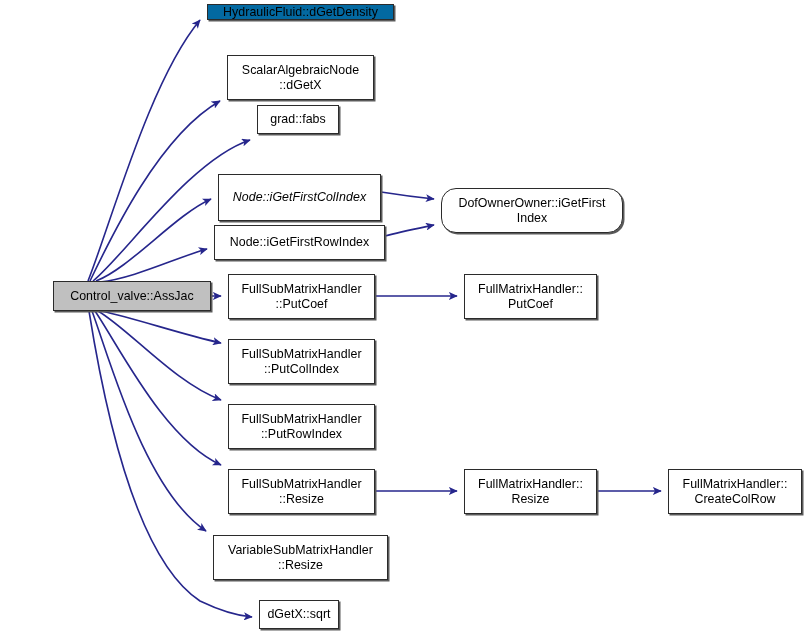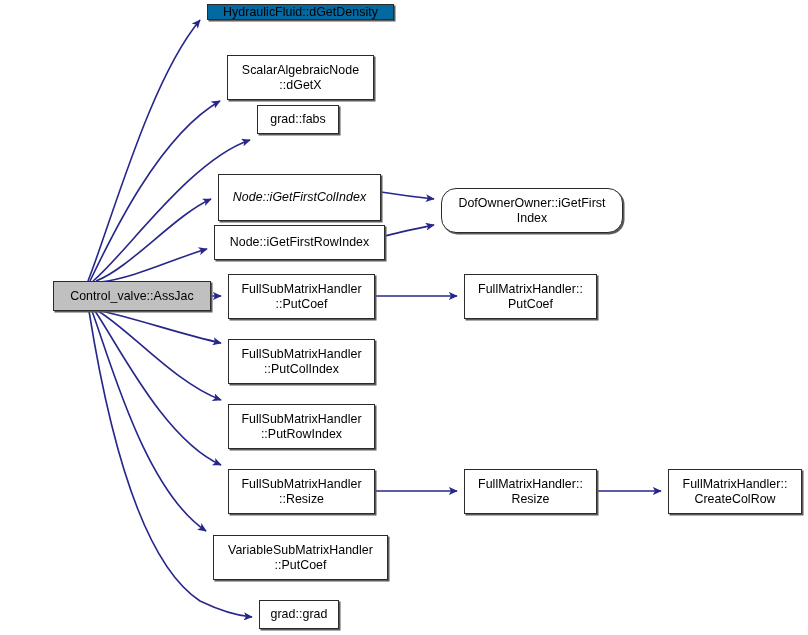--- a/index.html
+++ b/index.html
@@ -94,16 +94,16 @@
 ::PutColIndex</div>
       <div class="node" style="left: 228px; top: 404px; width: 147px; height: 45px; border-color: rgb(43, 43, 43); background: rgb(255, 255, 255);">FullSubMatrixHandler
 ::PutRowIndex</div>
       <div class="node" style="left: 228px; top: 469px; width: 147px; height: 45px; border-color: rgb(43, 43, 43); background: rgb(255, 255, 255);">FullSubMatrixHandler
 ::Resize</div>
       <div class="node" style="left: 464px; top: 469px; width: 133px; height: 45px; border-color: rgb(43, 43, 43); background: rgb(255, 255, 255);">FullMatrixHandler::
 Resize</div>
       <div class="node" style="left: 668px; top: 469px; width: 134px; height: 45px; border-color: rgb(43, 43, 43); background: rgb(255, 255, 255);">FullMatrixHandler::
 CreateColRow</div>
       <div class="node" style="left: 213px; top: 535px; width: 175px; height: 45px; border-color: rgb(43, 43, 43); background: rgb(255, 255, 255);">VariableSubMatrixHandler
-::PutCoef</div>
-      <div class="node" style="left: 259px; top: 600px; width: 80px; height: 29px; border-color: rgb(43, 43, 43); background: rgb(255, 255, 255);">grad::grad</div>
+::Resize</div>
+      <div class="node" style="left: 259px; top: 600px; width: 80px; height: 29px; border-color: rgb(43, 43, 43); background: rgb(255, 255, 255);">dGetX::sqrt</div>
     </div>
 </div>
 
 </body></html>

